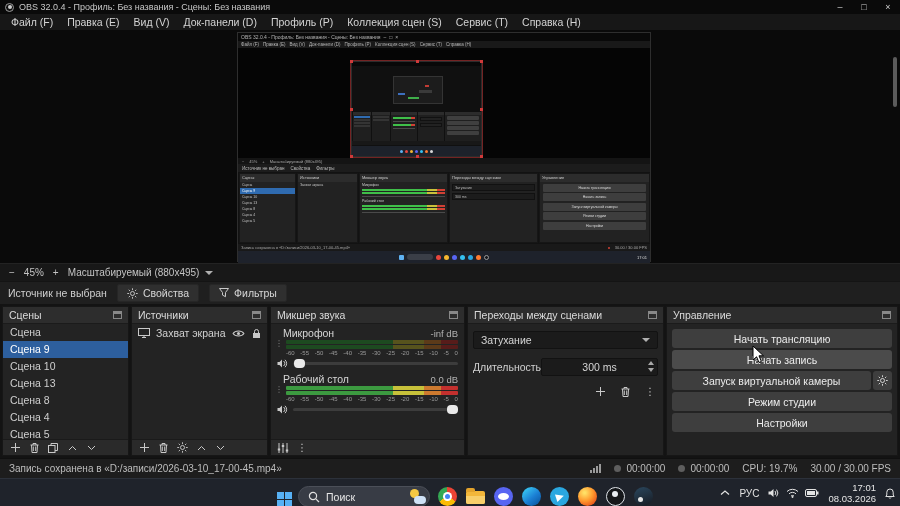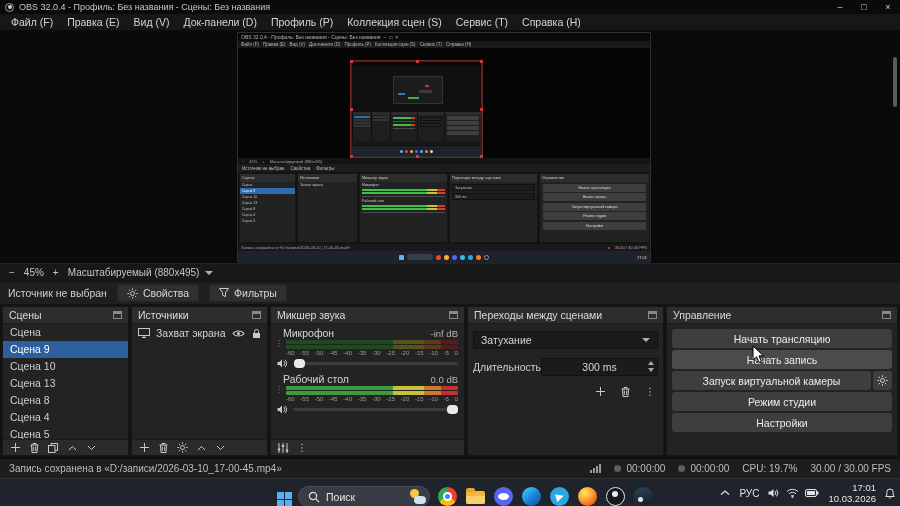--- a/index.html
+++ b/index.html
@@ -720,21 +720,21 @@
           <circle cx="6.5" cy="9" r=".9" fill="#e2e2e2"></circle>
         </svg>
       <svg width="14" height="8">
           <rect x=".5" y=".5" width="11" height="7" rx="1.5" fill="none" stroke="#e2e2e2"></rect>
           <rect x="12" y="2.5" width="1.5" height="3" fill="#e2e2e2"></rect>
           <rect x="2" y="2" width="8" height="4" fill="#e2e2e2"></rect>
         </svg>
     </span>
     <span class="clock">
       <span>17:01</span>
-      <span>10.03.2026</span>
+      <span>08.03.2026</span>
     </span>
     <svg width="10" height="11">
         <path d="M5 1a3.2 3.2 0 0 1 3.2 3.2V7l1 1.5H.8L1.8 7V4.2A3.2 3.2 0 0 1 5 1z" fill="none" stroke="#e2e2e2"></path>
         <path d="M4 9.6a1.1 1.1 0 0 0 2 0" stroke="#e2e2e2" fill="none"></path>
       </svg>
   </div>
 </div>
 
 <svg class="cursor" width="14" height="20" viewBox="0 0 14 20">
   <path d="M1 1 L1 15 L4.6 11.8 L7 17.5 L9.4 16.4 L7 10.8 L11.5 10.8 Z" fill="#ffffff" stroke="#000000" stroke-width="1"></path>

